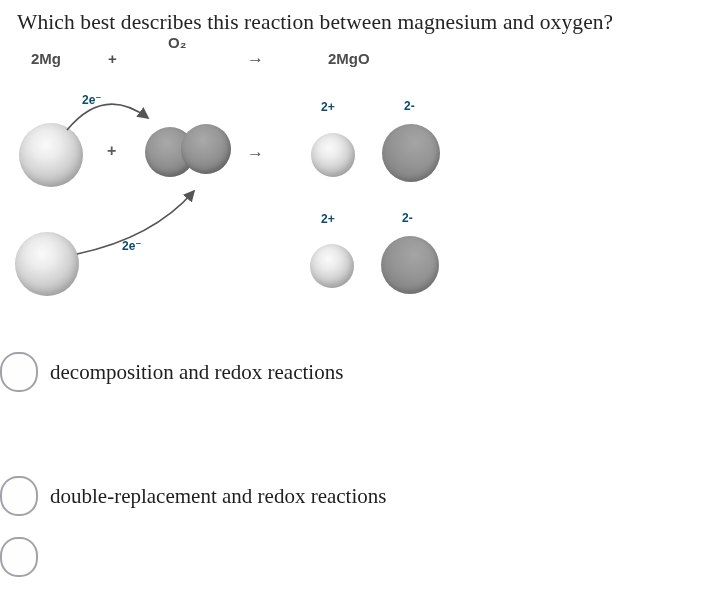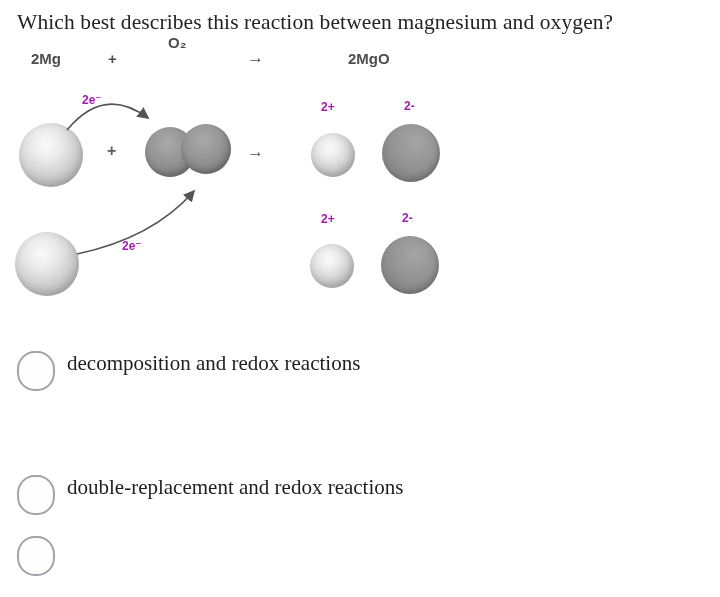--- a/index.html
+++ b/index.html
@@ -30,21 +30,21 @@
     font-family: "Liberation Sans", "DejaVu Sans", sans-serif;
     font-weight: 700;
     font-size: 15px;
     color: #4d4d4d;
     white-space: nowrap;
   }
   .eq-mg   { left: 31px;  top: 50px; }
   .eq-plus { left: 108px; top: 50px; }
   .eq-o2   { left: 168px; top: 34px; }
   .eq-arr  { left: 247px; top: 48px; font-size: 17px; }
-  .eq-mgo  { left: 348px; top: 50px; }
+  .eq-mgo  { left: 328px; top: 50px; }
   
   .sphere {
     position: absolute;
     border-radius: 50%;
   }
   .sphere.light {
     background: radial-gradient(circle at 42% 34%,
       #fafafa 0%, #ececec 25%, #d2d2d2 52%, #b2b2b2 78%, #bdbdbd 96%);
     box-shadow: inset -2px -3px 6px rgba(120,120,120,0.35);
   }
@@ -63,41 +63,40 @@
   .o2-left       { left: 145px; top: 127px; width: 50px; height: 50px; }
   .o2-right      { left: 181px; top: 124px; width: 50px; height: 50px; }
   .mg-ion-top    { left: 311px; top: 133px; width: 44px; height: 44px; }
   .o-ion-top     { left: 382px; top: 124px; width: 58px; height: 58px; }
   .mg-ion-bottom { left: 310px; top: 244px; width: 44px; height: 44px; }
   .o-ion-bottom  { left: 381px; top: 236px; width: 58px; height: 58px; }
   .dlabel {
     position: absolute;
     font-family: "Liberation Sans", "DejaVu Sans", sans-serif;
     font-weight: 700;
-    color: #a21caf;
+    color: #0c4a6e;
     white-space: nowrap;
   }
   .e-top      { left: 82px;  top: 93px;  font-size: 12px; }
   .e-bottom   { left: 122px; top: 239px; font-size: 12px; }
   .d-plus     { left: 107px; top: 142px; font-size: 16px; color: #5a5a5a; }
   .d-arrow    { left: 247px; top: 142px; font-size: 17px; color: #555; }
   .ion-mg-top { left: 321px; top: 100px; font-size: 12px; }
   .ion-o-top  { left: 404px; top: 99px;  font-size: 12px; }
   .ion-mg-bot { left: 321px; top: 212px; font-size: 12px; }
   .ion-o-bot  { left: 402px; top: 211px; font-size: 12px; }
   .arrows-svg { position: absolute; left: 0; top: 0; }
   
   .option-row {
     position: absolute;
     left: 0;
     height: 42px;
     width: 520px;
     display: flex;
-    align-items: flex-start;
-    padding-left: 17px;
+    align-items: center;
     cursor: pointer;
   }
   .opt-1 { top: 351px; }
   .opt-2 { top: 413px; }
   .opt-3 { top: 475px; }
   .opt-4 { top: 536px; }
   .radio {
     width: 38px;
     height: 40px;
     border: 2px solid #a2a2aa;

